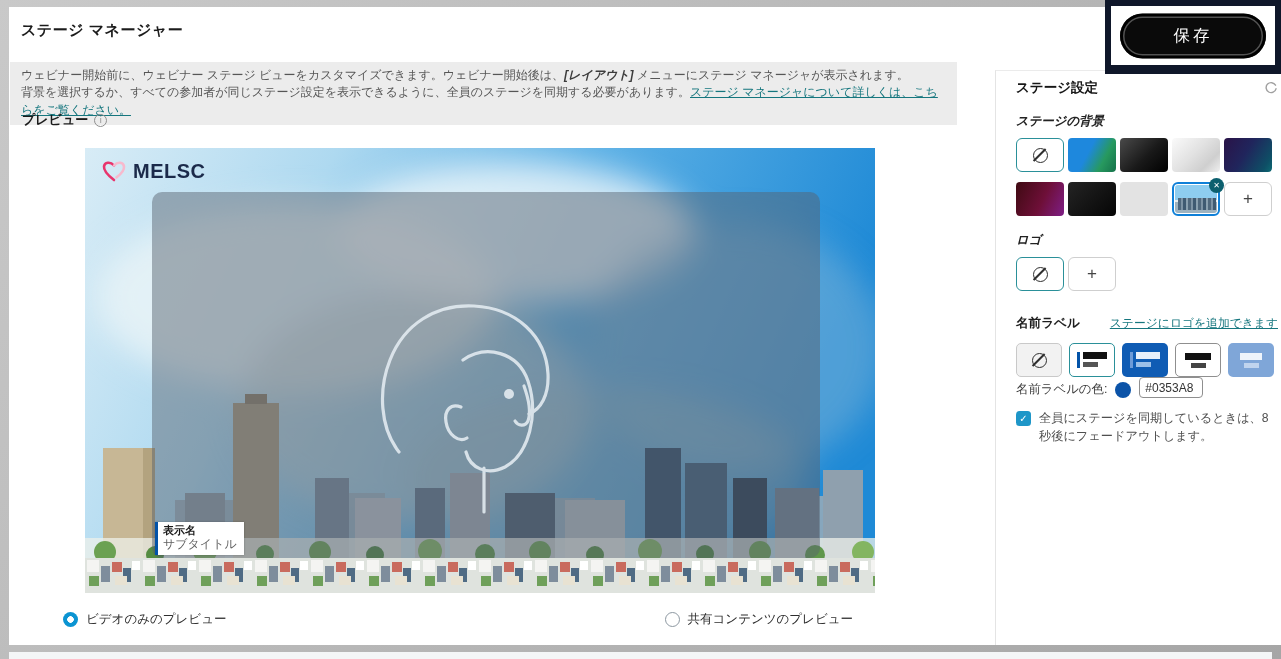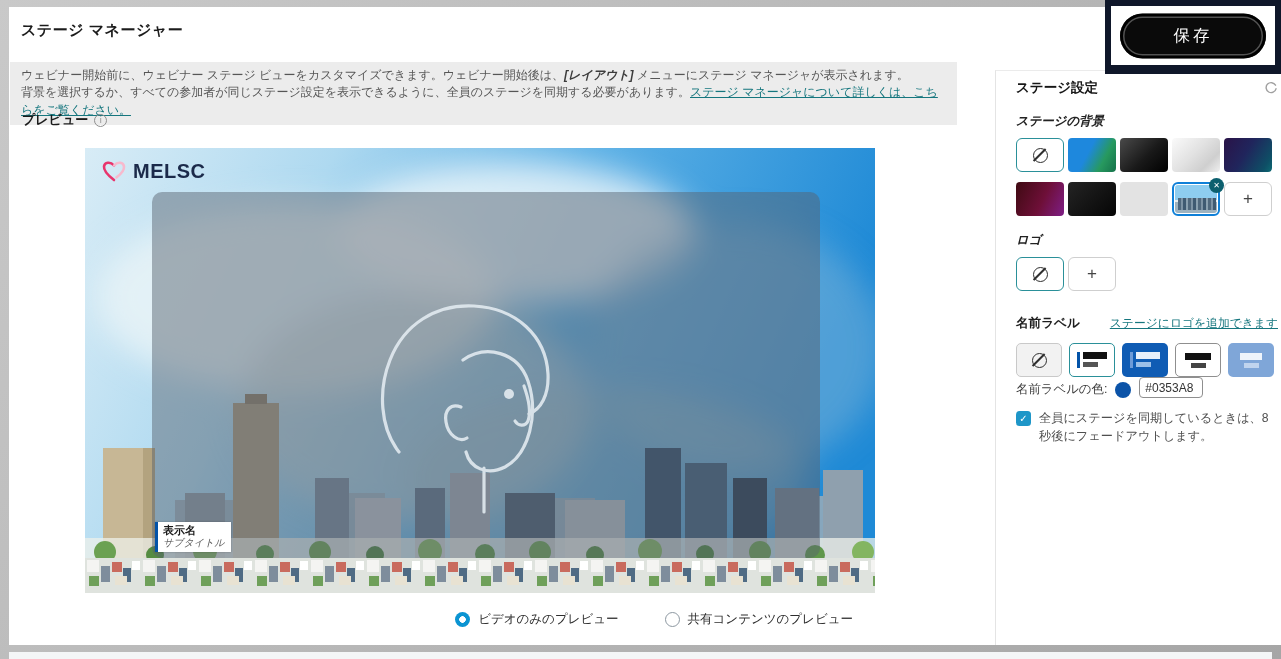--- a/index.html
+++ b/index.html
@@ -25,23 +25,23 @@
   .city-svg { position:absolute; inset:0; width:100%; height:100%; }
 
   .brand { position:absolute; left:16px; top:11px; display:flex; align-items:center; gap:5px; }
   .brand-text { font-size:20px; font-weight:bold; color:#1b2a4a; letter-spacing:0.5px; }
 
   .video-tile { position:absolute; left:67px; top:44px; width:668px; height:366px; background:rgba(88,99,110,0.48); border-radius:10px; }
   .face-svg { position:absolute; left:50%; top:47%; transform:translate(-50%,-50%); }
 
   .preview-nlabel { position:absolute; left:70px; top:374px; background:#fff; border-left:3px solid #0353A8; padding:2px 7px 3px 5px; box-shadow:0 0 2px rgba(0,0,0,.25); }
   .nl-name { font-size:11px; font-weight:bold; color:#1a1a1a; line-height:1.2; }
-  .nl-sub  { font-size:10px; color:#5f5f5f; line-height:1.2;font-style:italic; }
-
-  .radio-row { position:absolute; left:76px; top:604px; width:790px; display:flex; justify-content:flex-end; gap:46px; transform:translateX(-22px); }
+  .nl-sub  { font-size:12px; color:#5f5f5f; line-height:1.2; }
+
+  .radio-row { position:absolute; left:76px; top:604px; width:790px; display:flex; justify-content:space-between; gap:46px; transform:translateX(-22px); }
   .radio-opt { display:flex; align-items:center; gap:8px; font-size:12.5px; color:#2e2e2e; cursor:pointer; }
   .radio { width:15px; height:15px; border-radius:50%; flex:0 0 auto; }
   .radio.sel { background:radial-gradient(circle,#ffffff 0 3px,#0b94d2 3.6px); }
   .radio.unsel { border:1.5px solid #8d98a1; background:#fff; }
 
   .sidebar { position:absolute; left:986px; top:63px; width:309px; height:575px; background:#fff; border-left:1px solid #e4e4e4; border-top:1px solid #ebebeb; padding:8px 26px 0 20px; }
   .scroll-track { position:absolute; right:1px; top:2px; width:7px; height:570px; background:#f1f1f1; border-radius:4px; }
   .sb-head { display:flex; justify-content:space-between; align-items:center; font-size:13.5px; font-weight:bold; color:#161616; }
   .sec-title { font-size:12.4px; font-weight:bold; color:#222; margin-top:16px;font-style:italic; }
   .sec-desc { font-size:12px; color:#707070; line-height:1.38; margin-top:4px; word-break:break-all; }

